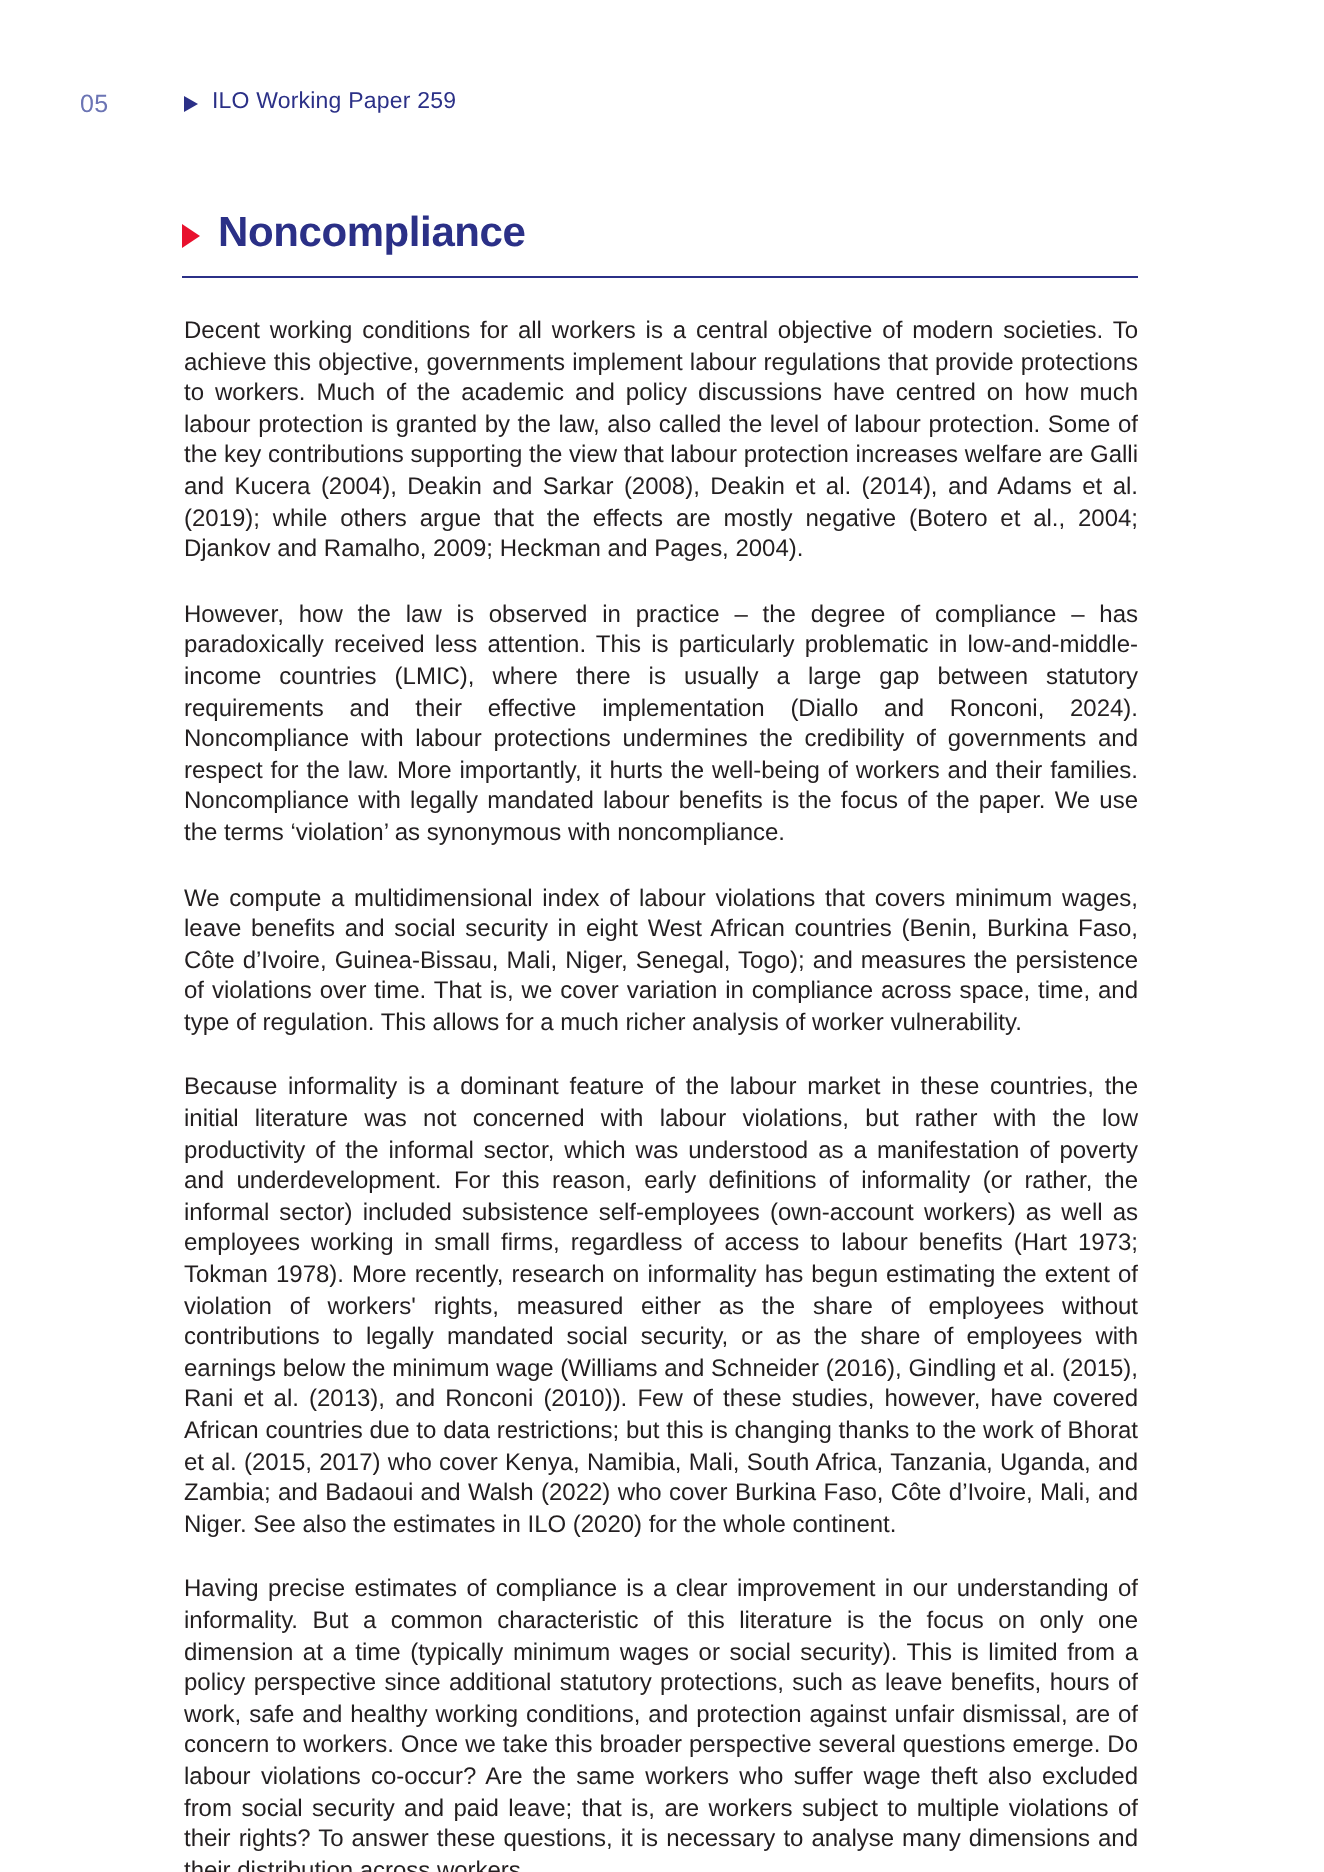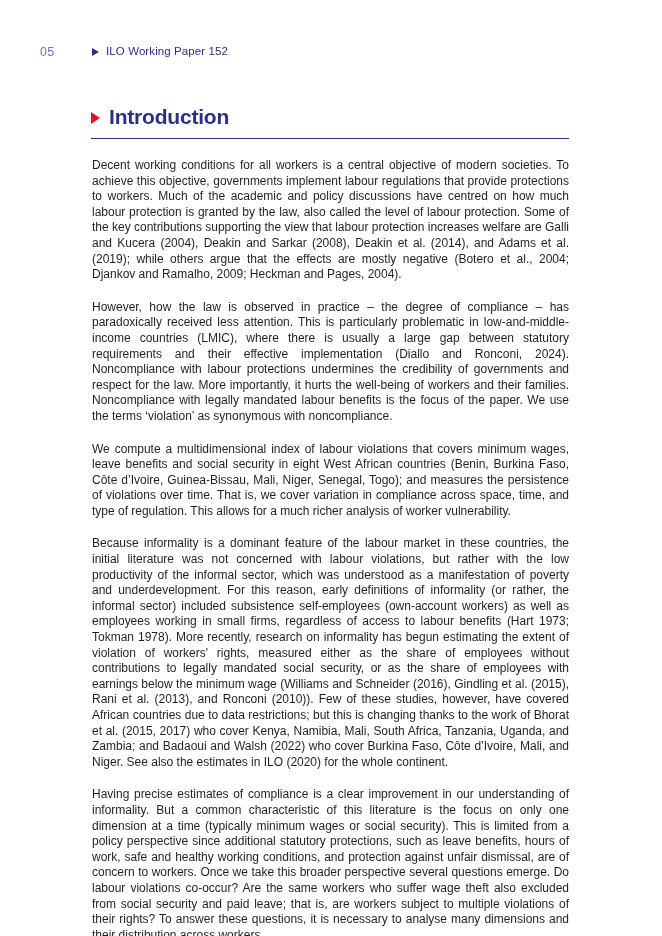--- a/index.html
+++ b/index.html
@@ -116,27 +116,27 @@
   }
 </style>
 </head>
 <body>
 
 <div class="page">
 
   <div class="running-header">
     <div class="page-number">05</div>
     <div class="header-marker"></div>
-    <div class="header-title">ILO Working Paper 152</div>
+    <div class="header-title">ILO Working Paper 259</div>
   </div>
 
   <div class="section-head">
     <div class="section-head-row">
       <div class="section-marker"></div>
-      <div class="section-title">Introduction</div>
+      <div class="section-title">Noncompliance</div>
     </div>
     <div class="section-rule"></div>
   </div>
 
   <div class="body-column">
     <p class="para">Decent working conditions for all workers is a central objective of modern societies. To achieve this objective, governments implement labour regulations that provide protections to workers. Much of the academic and policy discussions have centred on how much labour protection is granted by the law, also called the level of labour protection. Some of the key contributions supporting the view that labour protection increases welfare are Galli and Kucera (2004), Deakin and Sarkar (2008), Deakin et al. (2014), and Adams et al. (2019); while others argue that the effects are mostly negative (Botero et al., 2004; Djankov and Ramalho, 2009; Heckman and Pages, 2004).</p>
     <p class="para">However, how the law is observed in practice – the degree of compliance – has paradoxically received less attention. This is particularly problematic in low-and-middle-income countries (LMIC), where there is usually a large gap between statutory requirements and their effective implementation (Diallo and Ronconi, 2024). Noncompliance with labour protections undermines the credibility of governments and respect for the law. More importantly, it hurts the well-being of workers and their families. Noncompliance with legally mandated labour benefits is the focus of the paper. We use the terms ‘violation’ as synonymous with noncompliance.</p>
     <p class="para">We compute a multidimensional index of labour violations that covers minimum wages, leave benefits and social security in eight West African countries (Benin, Burkina Faso, Côte d’Ivoire, Guinea-Bissau, Mali, Niger, Senegal, Togo); and measures the persistence of violations over time. That is, we cover variation in compliance across space, time, and type of regulation. This allows for a much richer analysis of worker vulnerability.</p>
     <p class="para">Because informality is a dominant feature of the labour market in these countries, the initial literature was not concerned with labour violations, but rather with the low productivity of the informal sector, which was understood as a manifestation of poverty and underdevelopment. For this reason, early definitions of informality (or rather, the informal sector) included subsistence self-employees (own-account workers) as well as employees working in small firms, regardless of access to labour benefits (Hart 1973; Tokman 1978). More recently, research on informality has begun estimating the extent of violation of workers' rights, measured either as the share of employees without contributions to legally mandated social security, or as the share of employees with earnings below the minimum wage (Williams and Schneider (2016), Gindling et al. (2015), Rani et al. (2013), and Ronconi (2010)). Few of these studies, however, have covered African countries due to data restrictions; but this is changing thanks to the work of Bhorat et al. (2015, 2017) who cover Kenya, Namibia, Mali, South Africa, Tanzania, Uganda, and Zambia; and Badaoui and Walsh (2022) who cover Burkina Faso, Côte d’Ivoire, Mali, and Niger. See also the estimates in ILO (2020) for the whole continent.</p>
     <p class="para">Having precise estimates of compliance is a clear improvement in our understanding of informality. But a common characteristic of this literature is the focus on only one dimension at a time (typically minimum wages or social security). This is limited from a policy perspective since additional statutory protections, such as leave benefits, hours of work, safe and healthy working conditions, and protection against unfair dismissal, are of concern to workers. Once we take this broader perspective several questions emerge. Do labour violations co-occur? Are the same workers who suffer wage theft also excluded from social security and paid leave; that is, are workers subject to multiple violations of their rights? To answer these questions, it is necessary to analyse many dimensions and their distribution across workers.</p>

